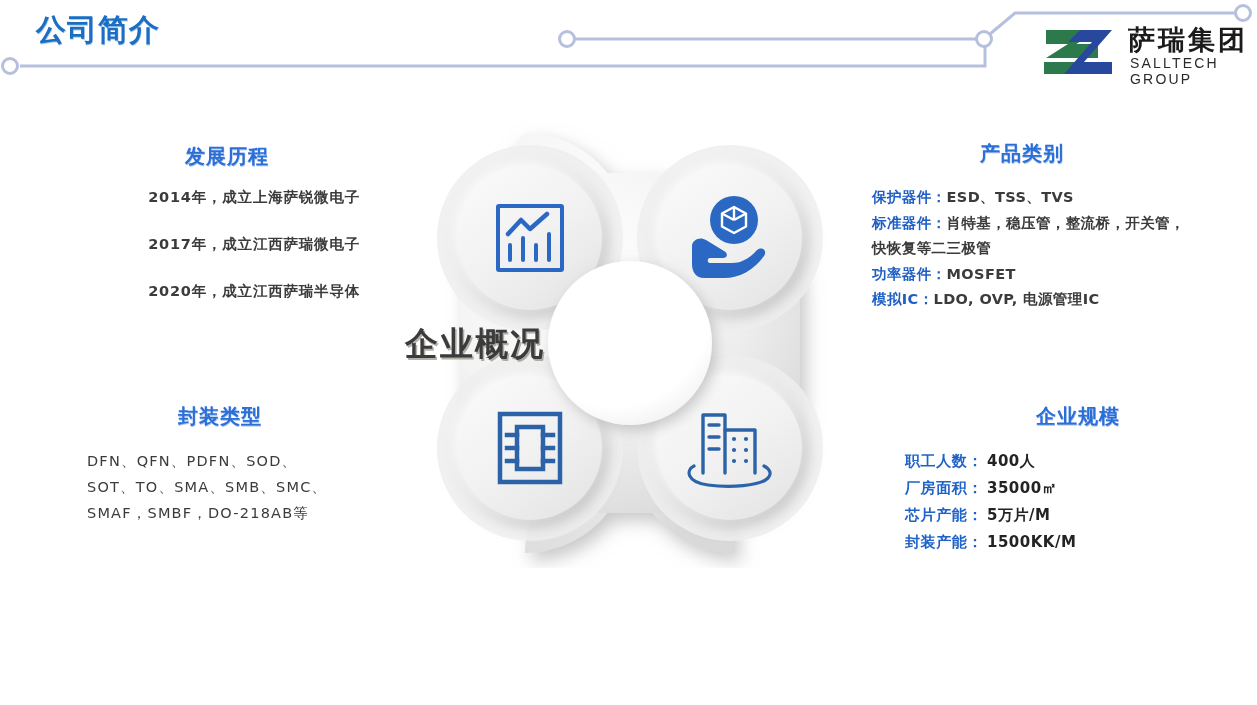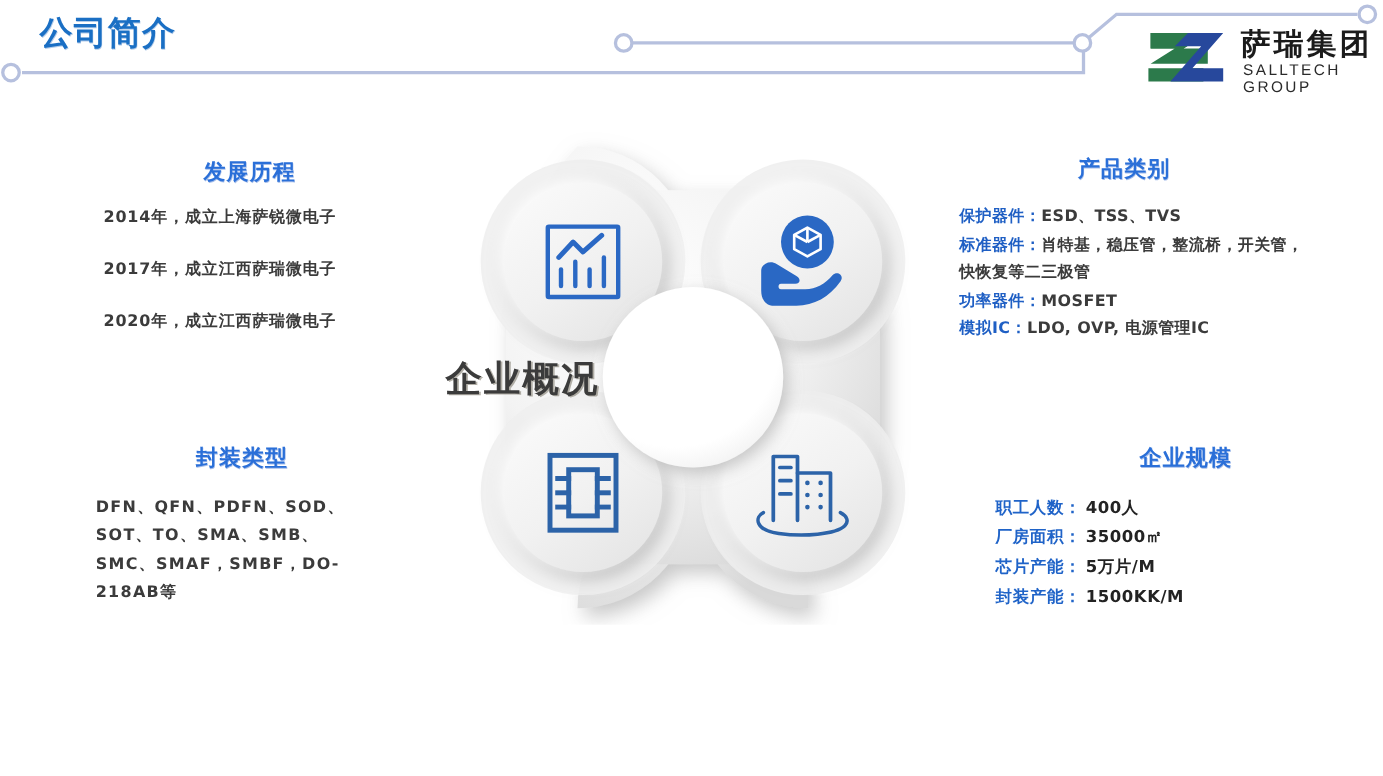--- a/index.html
+++ b/index.html
@@ -88,26 +88,27 @@
     letter-spacing: 0.6px;
     font-family: "DejaVu Sans", "Liberation Sans", sans-serif;
   }
   .tl-line {
     margin-bottom: 28px;
     white-space: nowrap;
     color: #3b3b3b;
     font-size: 14.5px;
     font-weight: bold;
     letter-spacing: 0.8px;
+    text-align: right;
   }
   .pkg-text {
     line-height: 26px;
     color: #3b3b3b;
     font-size: 14.5px;
-    font-weight: bold;
+    font-weight: normal;
     letter-spacing: 1.2px;
     width: 245px;
   }
 
   
   .cat-line {
     line-height: 25.5px;
     font-size: 14.5px;
     font-weight: bold;
     color: #3b3b3b;
@@ -196,21 +197,21 @@
     <div id="logo-cn">萨瑞集团</div>
     <div id="logo-en">SALLTECH GROUP</div>
   </div>
 </div>
 
 <div class="block" id="block-history">
   <div class="block-title">发展历程</div>
   <div class="block-body">
     <div class="tl-line">2014年，成立上海萨锐微电子</div>
     <div class="tl-line">2017年，成立江西萨瑞微电子</div>
-    <div class="tl-line">2020年，成立江西萨瑞微电子</div>
+    <div class="tl-line">2020年，成立江西萨瑞半导体</div>
   </div>
 </div>
 
 <div class="block" id="block-package">
   <div class="block-title">封装类型</div>
   <div class="block-body">
     <div class="pkg-text">DFN、QFN、PDFN、SOD、SOT、TO、SMA、SMB、SMC、SMAF，SMBF，DO-218AB等</div>
   </div>
 </div>
 

